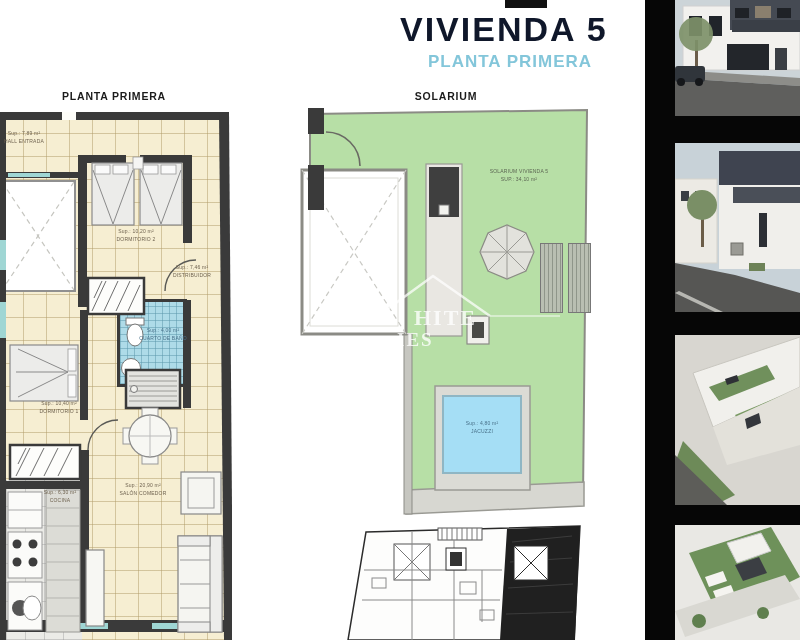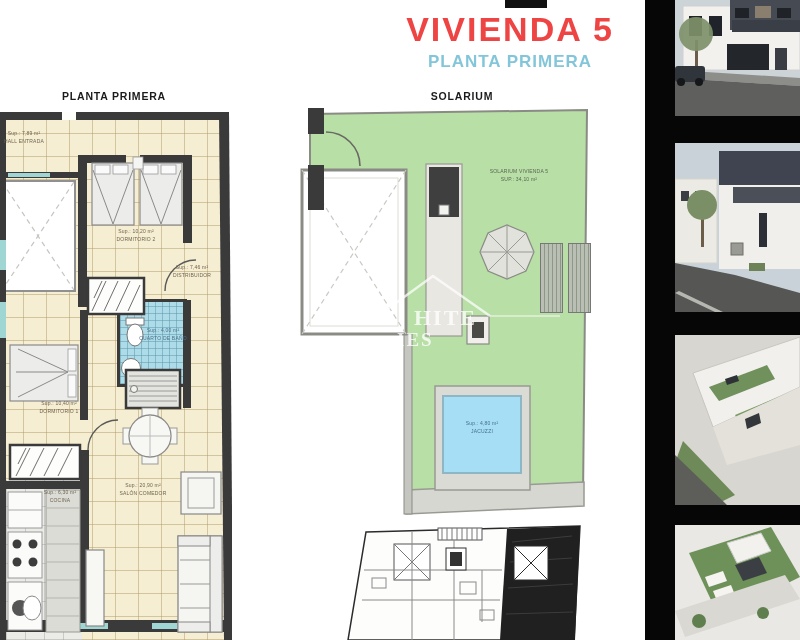--- a/index.html
+++ b/index.html
@@ -1,26 +1,26 @@
 <!DOCTYPE html>
 <html><head>
 <meta charset="utf-8">
 <style>
   html,body{margin:0;padding:0;background:#fff;}
   #stage{position:relative;width:800px;height:640px;overflow:hidden;background:#ffffff;
          font-family:"Liberation Sans",sans-serif;}
   .abs{position:absolute;}
   
-  #main-title{left:400px;top:10px;width:220px;text-align:center;font-size:34px;font-weight:bold;
-              letter-spacing:2px;color:#ef4444;}
+  #main-title{left:400px;top:10px;width:220px;font-size:34px;font-weight:bold;
+              letter-spacing:2px;color:#0f172a;}
   #main-subtitle{left:400px;top:52px;width:220px;text-align:center;font-size:17px;font-weight:bold;
                  letter-spacing:1px;color:#83c6da;}
   .plan-heading{font-size:10.5px;font-weight:bold;letter-spacing:.8px;color:#1b1b1b;text-align:center;}
   #left-plan-heading{left:0;top:90px;width:228px;}
-  #solarium-heading{left:316px;top:90px;width:292px;}
+  #solarium-heading{left:300px;top:90px;width:292px;}
   
   #plan-floor{left:0;top:112px;width:229px;height:528px;background:
       repeating-linear-gradient(0deg,rgba(176,155,104,.5) 0 1px,transparent 1px 23px),
       repeating-linear-gradient(90deg,rgba(176,155,104,.5) 0 1px,transparent 1px 23px),
       #f6eed2;}
   #kitchen-floor{left:6px;top:480px;width:76px;height:160px;background:
       repeating-linear-gradient(0deg,rgba(150,150,150,.4) 0 1px,transparent 1px 19px),
       repeating-linear-gradient(90deg,rgba(150,150,150,.4) 0 1px,transparent 1px 19px),
       #ebebe7;}
   #void-1{left:0;top:180px;width:76px;height:112px;background:#fff;border:2px solid #909090;box-sizing:border-box;}

